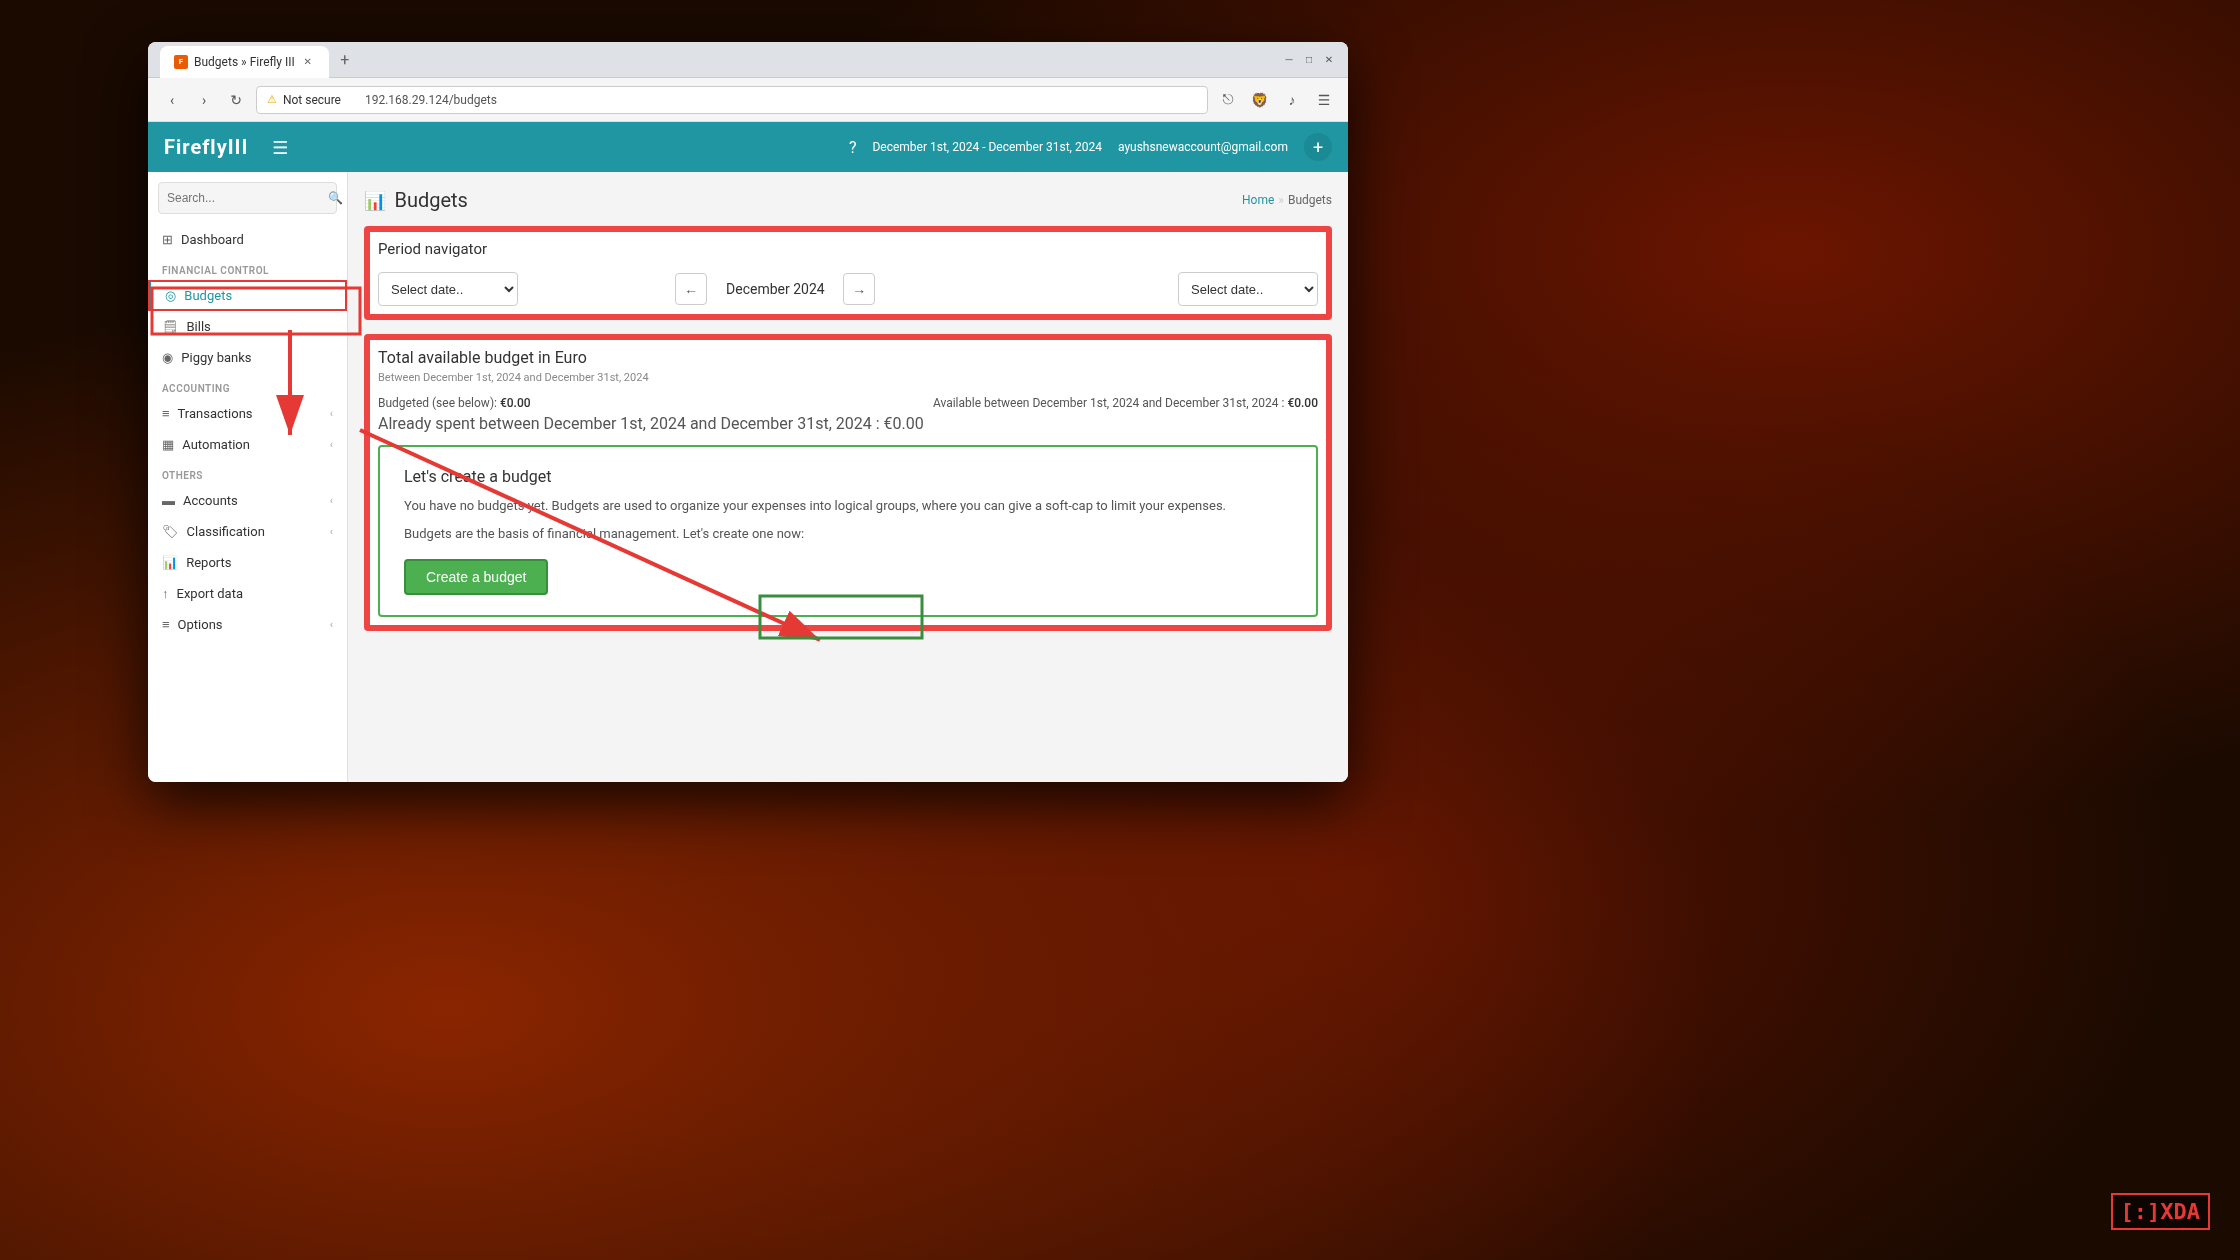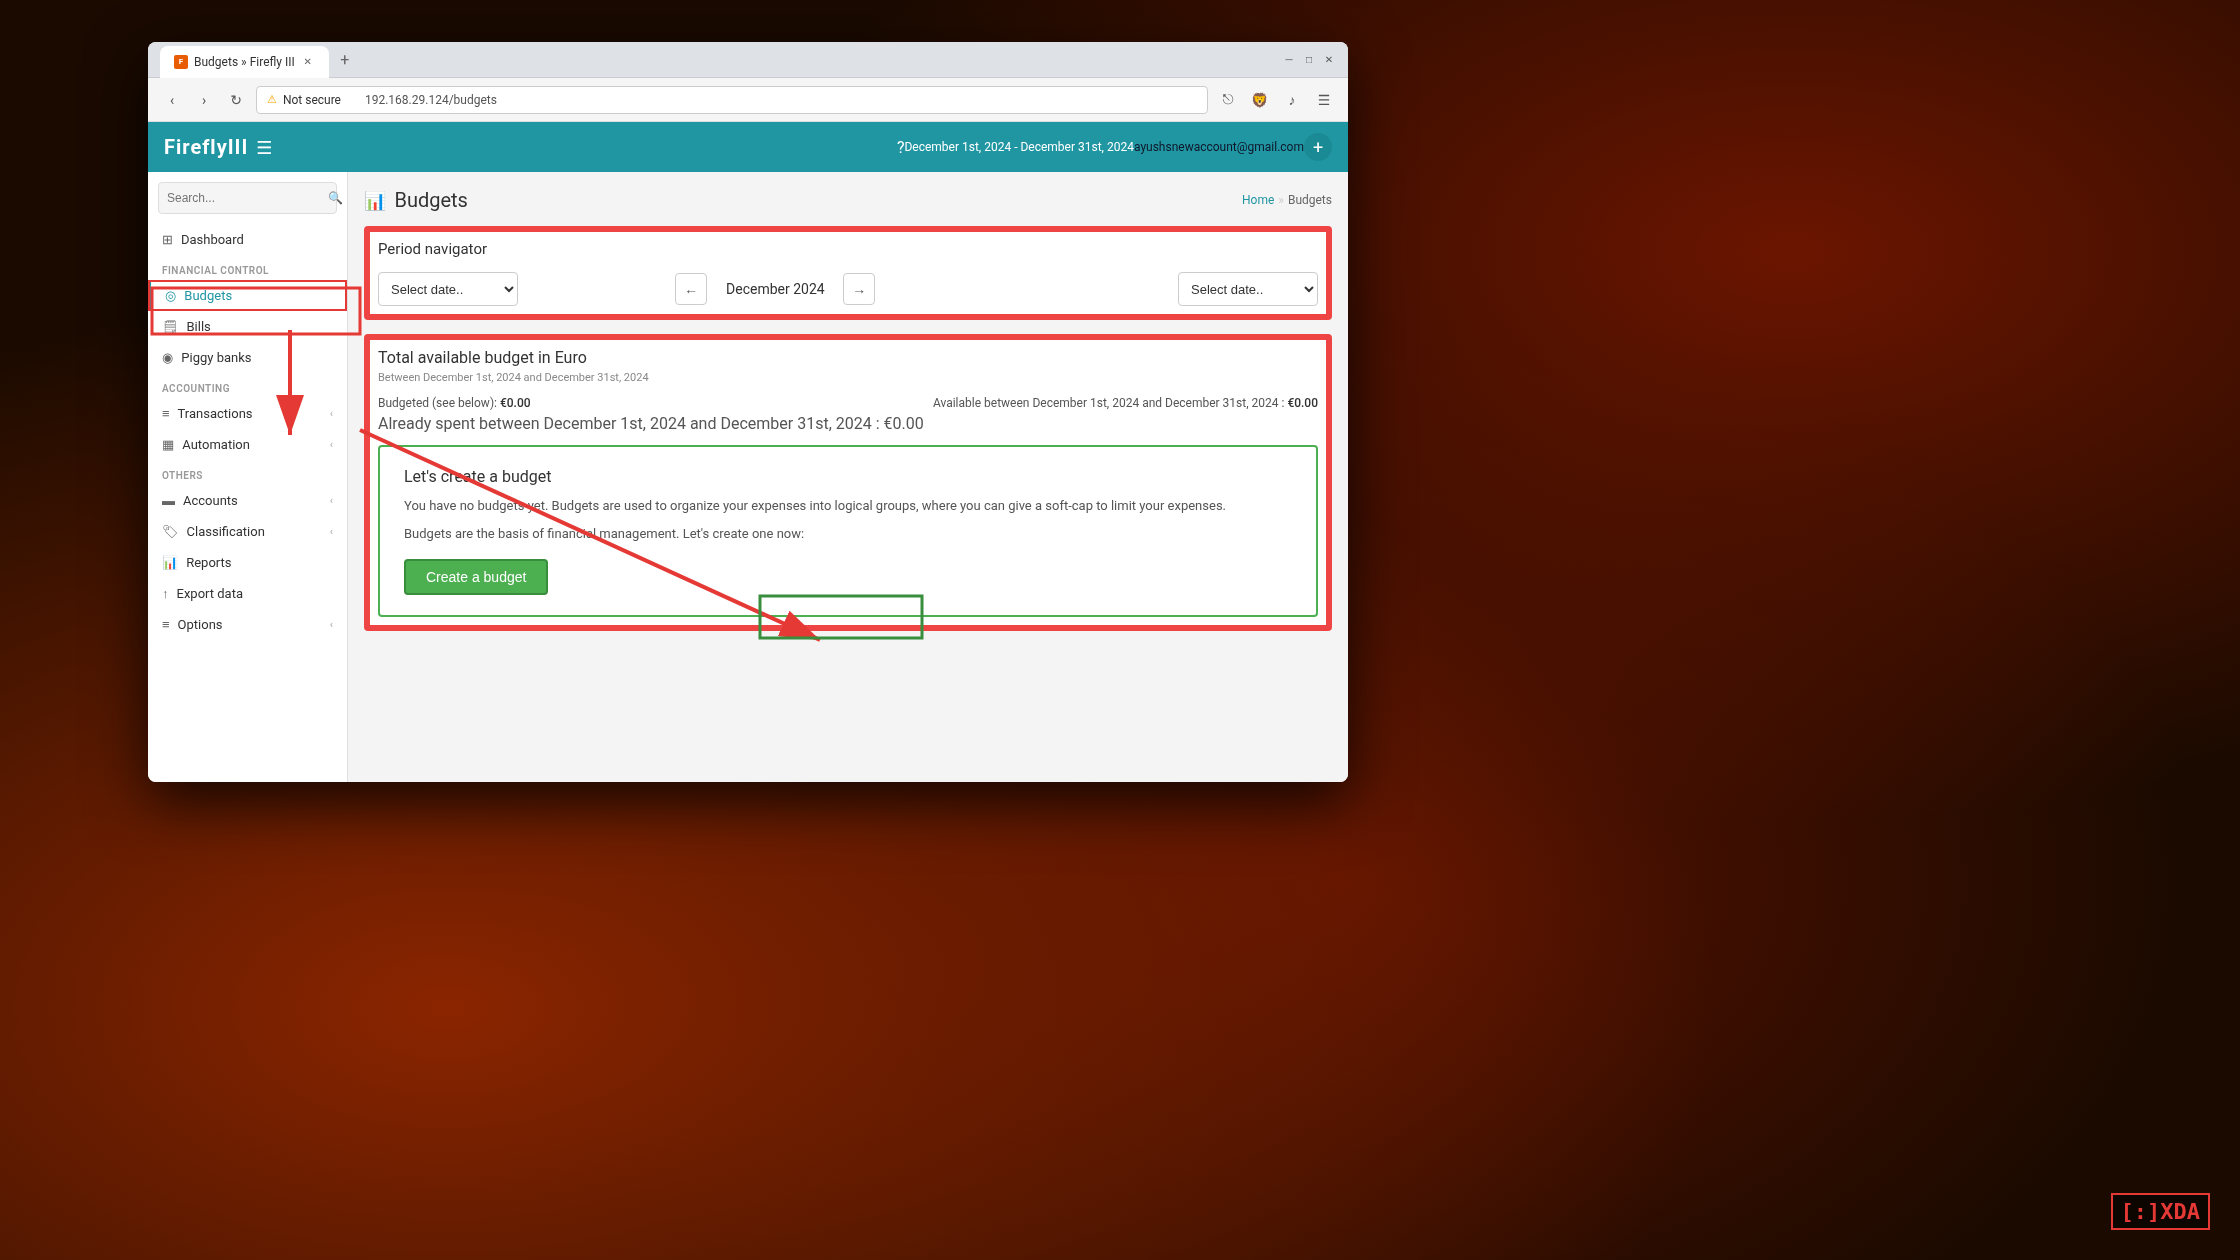--- a/index.html
+++ b/index.html
@@ -181,20 +181,21 @@
       overflow: hidden;
     }
 
     
     .app-topnav {
       height: 50px;
       background: #2196a3;
       display: flex;
       align-items: center;
       padding: 4px 16px;
+      gap: 16px;
       flex-shrink: 0;
     }
     .brand-logo {
       font-size: 20px;
       font-weight: bold;
       color: white;
       letter-spacing: 1px;
     }
     .hamburger-btn {
       color: white;
@@ -206,21 +207,21 @@
     .topnav-help {
       color: white;
       font-size: 16px;
       cursor: pointer;
     }
     .topnav-date {
       color: white;
       font-size: 12px;
     }
     .topnav-user {
-      color: #0f172a;
+      color: #ffffff;
       font-size: 12px;
     }
     .topnav-plus {
       width: 28px;
       height: 28px;
       background: #1a8a95;
       border-radius: 50%;
       display: flex;
       align-items: center;
       justify-content: center;

